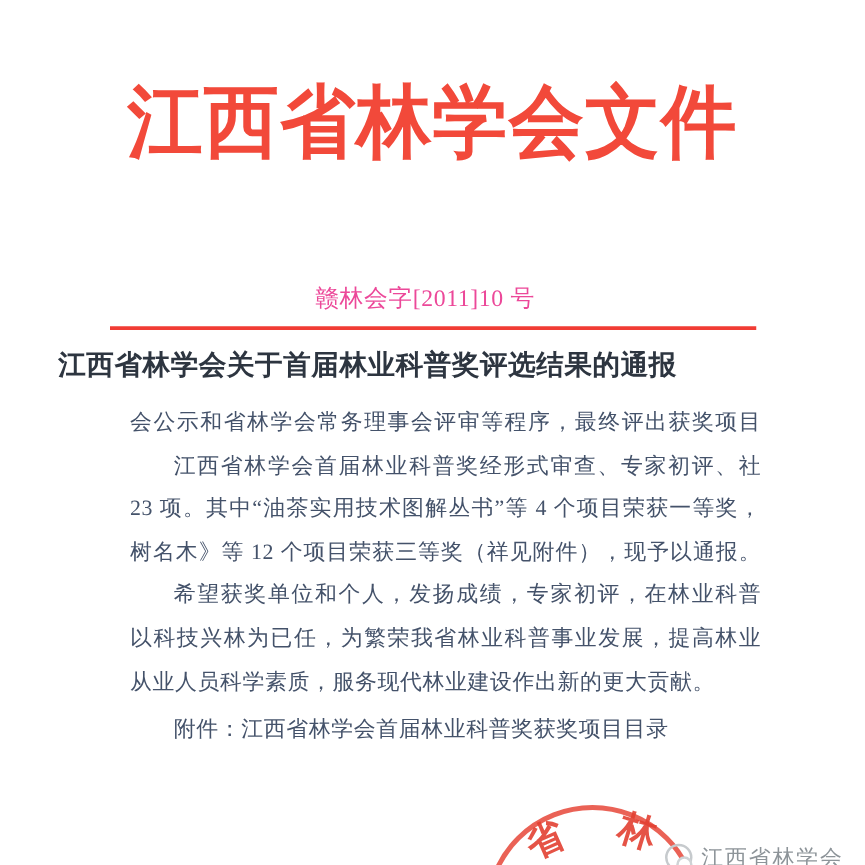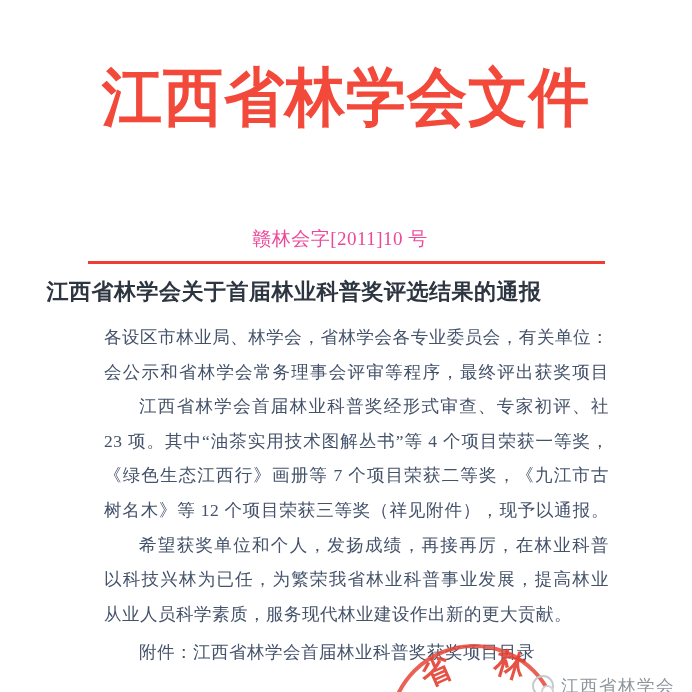--- a/index.html
+++ b/index.html
@@ -138,27 +138,25 @@
 
   <div class="red-head">江西省林学会文件</div>
 
   <div class="doc-number">赣林会字[2011]10 号</div>
 
   <div class="red-line"></div>
 
   <div class="doc-title">江西省林学会关于首届林业科普奖评选结果的通报</div>
 
   <div class="body-text">
-    <div class="line j">各设区市林业局、林学会，省林学会各专业委员会，有关单位：</div>
     <div class="line j">会公示和省林学会常务理事会评审等程序，最终评出获奖项目</div>
     <div class="line j ind">江西省林学会首届林业科普奖经形式审查、专家初评、社</div>
     <div class="line j">23 项。其中“油茶实用技术图解丛书”等 4 个项目荣获一等奖，</div>
-    <div class="line j">《绿色生态江西行》画册等 7 个项目荣获二等奖，《九江市古</div>
     <div class="line j">树名木》等 12 个项目荣获三等奖（祥见附件），现予以通报。</div>
-    <div class="line j ind">希望获奖单位和个人，发扬成绩，再接再厉，在林业科普</div>
+    <div class="line j ind">希望获奖单位和个人，发扬成绩，专家初评，在林业科普</div>
     <div class="line j">以科技兴林为已任，为繁荣我省林业科普事业发展，提高林业</div>
     <div class="line">从业人员科学素质，服务现代林业建设作出新的更大贡献。</div>
     <div class="line ind attach">附件：江西省林学会首届林业科普奖获奖项目目录</div>
   </div>
 
   <div class="seal-ring"></div>
   <div class="seal-char left">省</div>
   <div class="seal-char right">林</div>
 
   <div class="watermark">

